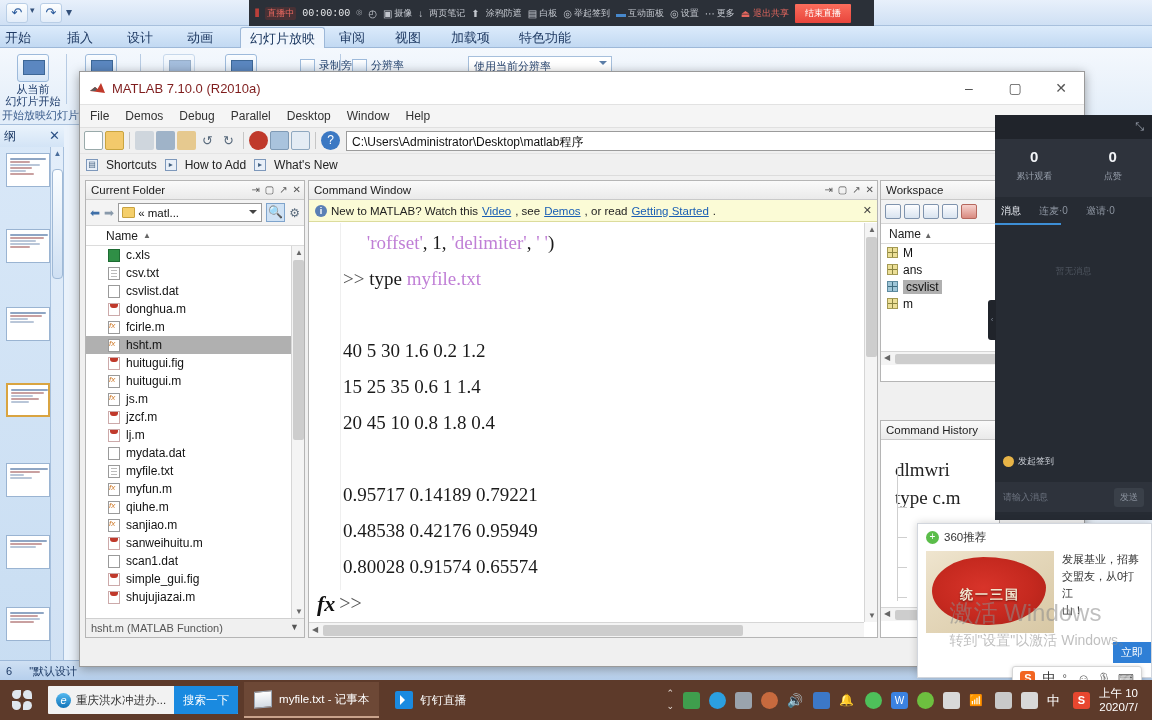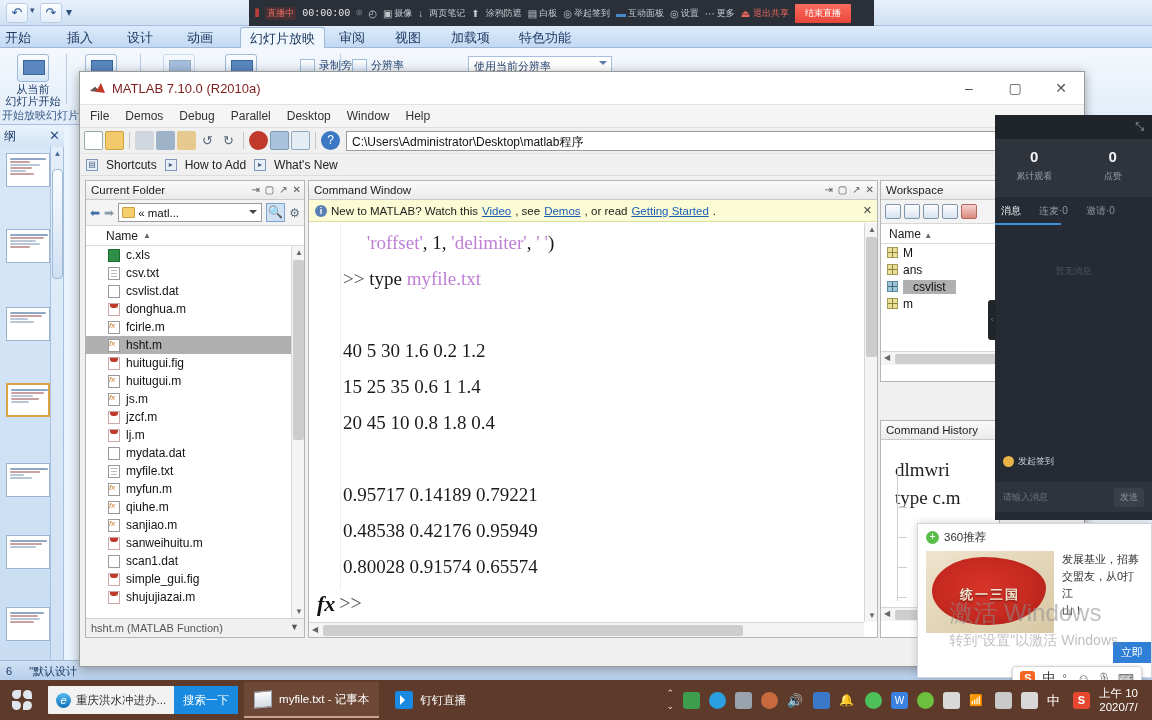--- a/index.html
+++ b/index.html
@@ -242,21 +242,21 @@
   .hthumb{position:absolute;top:2px;height:11px;background:#cdcdcd;border-radius:2px;}
 
   
   #ws { left:800px; top:108px; width:120px; height:202px; }
   #ws-toolbar{height:24px;background:#f3f3f3;border-bottom:1px solid #d7d7d7;
               display:flex;align-items:center;gap:3px;padding:0 4px;}
   .ws-ico{width:16px;height:15px;border:1px solid #7f93ad;background:linear-gradient(#fdfdff,#d9e4f0);border-radius:2px;position:relative;}
   #ws-list{position:absolute;left:0;top:43px;right:0;bottom:16px;background:#fff;}
   .ws-hdr{height:20px;border-bottom:1px solid #dcdcdc;font-size:12px;color:#222;padding:3px 0 0 8px;}
   .ws-row{height:17px;display:flex;align-items:center;gap:5px;padding-left:6px;font-size:12px;color:#111;}
-  .ws-row.sel .nm{background:#b0b0b0;padding:0 10px;}
+  .ws-row.sel .nm{background:#b0b0b0;padding:0 3px;}
   .vico{width:11px;height:11px;background:#ecdf97;border:1px solid #a49a53;position:relative;flex:none;}
   .vico:before{content:"";position:absolute;left:0;top:4px;width:9px;height:1px;background:#8a8440;}
   .vico:after{content:"";position:absolute;left:4px;top:0;width:1px;height:9px;background:#8a8440;}
   .vico.blue{background:#9fc6d8;border-color:#5d8ba0;}
   .vico.blue:before{background:#3f6c80;}
   .vico.blue:after{background:#3f6c80;}
 
   
   #ch { left:800px; top:348px; width:120px; height:218px; }
   #ch-body{position:absolute;left:0;top:20px;right:0;bottom:16px;background:#fff;overflow:hidden;}

